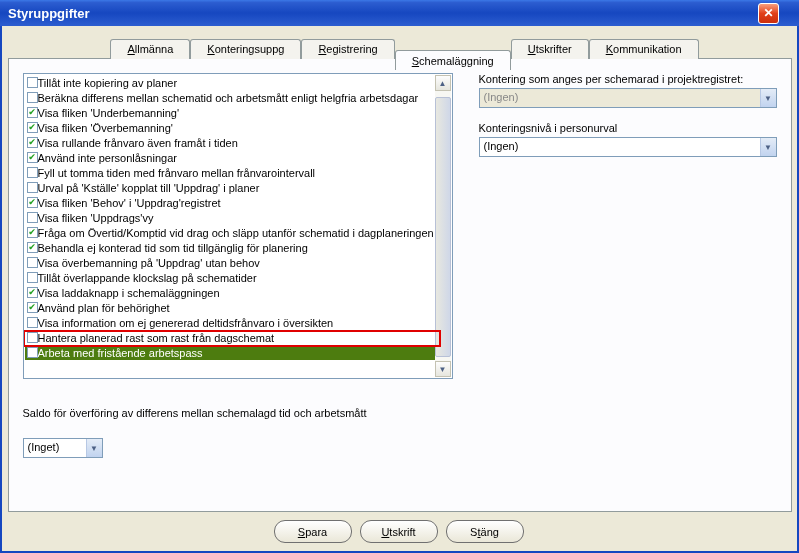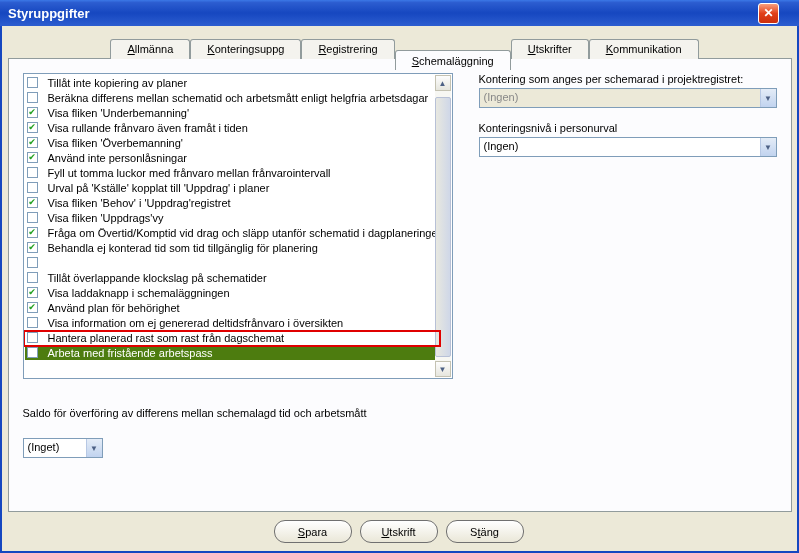--- a/index.html
+++ b/index.html
@@ -94,21 +94,21 @@
   }
   .listbox-inner {
     height: 100%;
     overflow-y: hidden;
   }
   .list-item {
     display: flex;
     align-items: center;
     height: 15px;
     padding-left: 2px;
-    gap: 10px;
+    gap: 0;
     white-space: nowrap;
   }
   .list-item.selected {
     background: #4d7c0f;
     color: #fff;
   }
   .checkbox {
     width: 11px; height: 11px;
     border: 1px solid #7f9db9;
     background: #fff;
@@ -238,33 +238,33 @@
               <div class="list-item">
                 <span class="checkbox"></span>
                 <span>Beräkna differens mellan schematid och arbetsmått enligt helgfria arbetsdagar</span>
               </div>
               <div class="list-item">
                 <span class="checkbox checked"></span>
                 <span>Visa fliken 'Underbemanning'</span>
               </div>
               <div class="list-item">
                 <span class="checkbox checked"></span>
+                <span>Visa fliken 'Överbemanning'</span>
+              </div>
+              <div class="list-item">
+                <span class="checkbox checked"></span>
                 <span>Visa rullande frånvaro även framåt i tiden</span>
               </div>
               <div class="list-item">
                 <span class="checkbox checked"></span>
-                <span>Visa fliken 'Överbemanning'</span>
-              </div>
-              <div class="list-item">
-                <span class="checkbox checked"></span>
                 <span>Använd inte personlåsningar</span>
               </div>
               <div class="list-item">
                 <span class="checkbox"></span>
-                <span>Fyll ut tomma luckor med frånvaro mellan frånvarointervall</span>
+                <span>Fyll ut tomma tiden med frånvaro mellan frånvarointervall</span>
               </div>
               <div class="list-item">
                 <span class="checkbox"></span>
                 <span>Urval på 'Kställe' kopplat till 'Uppdrag' i planer</span>
               </div>
               <div class="list-item">
                 <span class="checkbox checked"></span>
                 <span>Visa fliken 'Behov' i 'Uppdrag'registret</span>
               </div>
               <div class="list-item">
@@ -274,20 +274,21 @@
               <div class="list-item">
                 <span class="checkbox checked"></span>
                 <span>Fråga om Övertid/Komptid vid drag och släpp utanför schematid i dagplaneringen</span>
               </div>
               <div class="list-item">
                 <span class="checkbox checked"></span>
                 <span>Behandla ej konterad tid som tid tillgänglig för planering</span>
               </div>
               <div class="list-item">
                 <span class="checkbox"></span>
+                <span>Visa överbemanning på 'Uppdrag' utan behov</span>
               </div>
               <div class="list-item">
                 <span class="checkbox"></span>
                 <span>Tillåt överlappande klockslag på schematider</span>
               </div>
               <div class="list-item">
                 <span class="checkbox checked"></span>
                 <span>Visa laddaknapp i schemaläggningen</span>
               </div>
               <div class="list-item">

